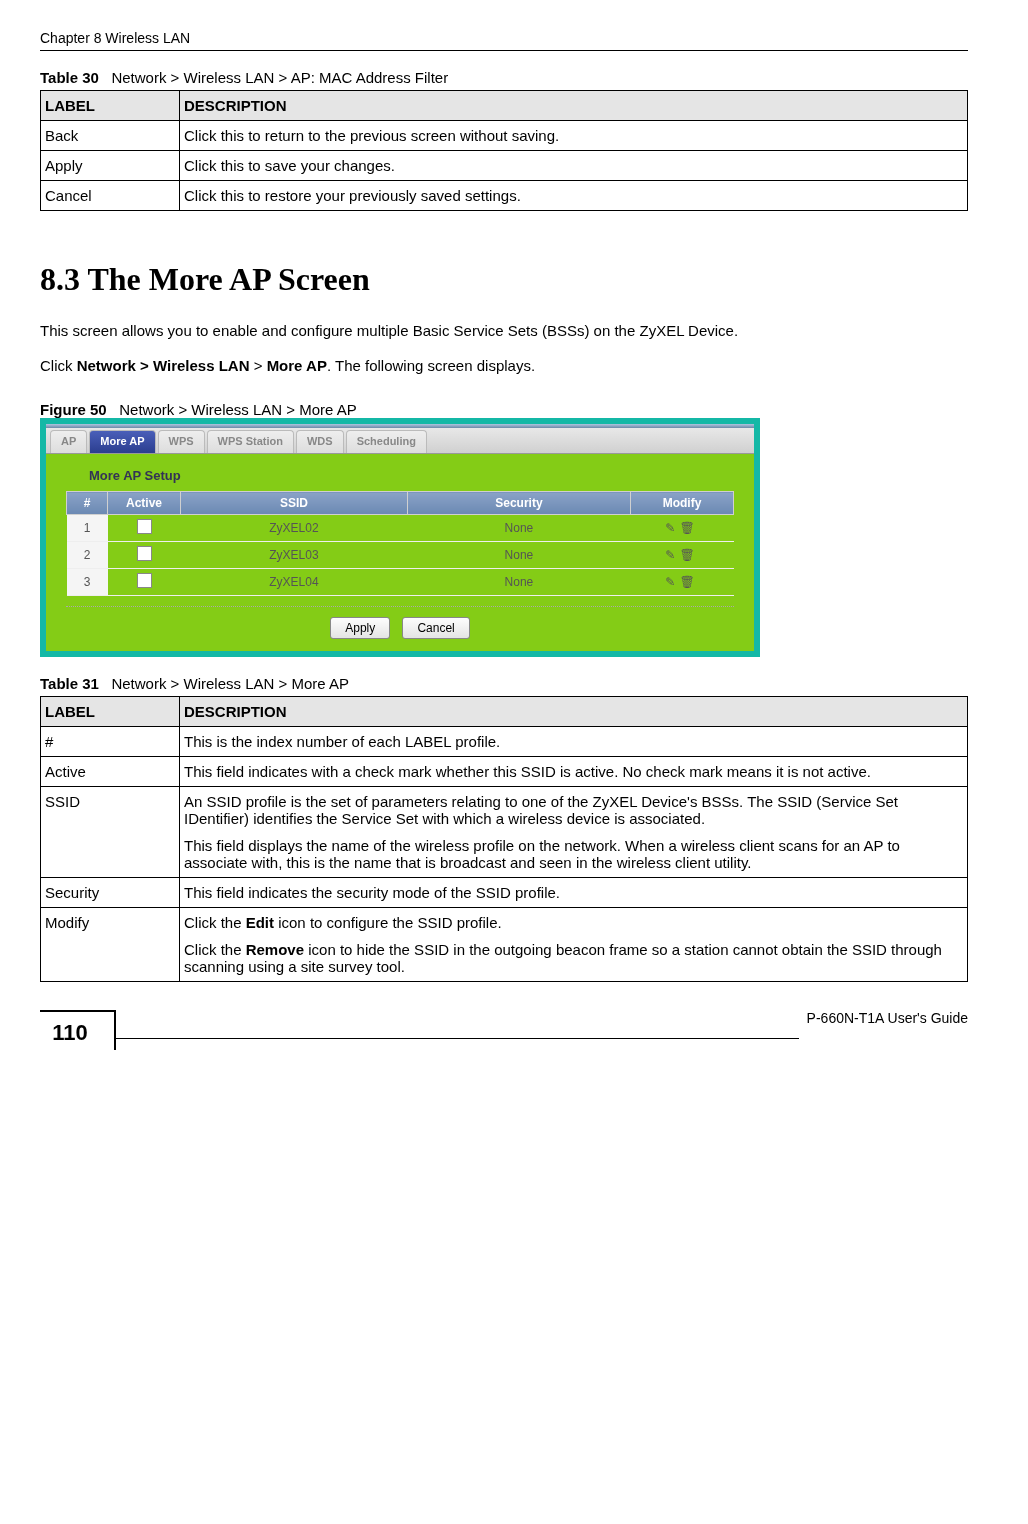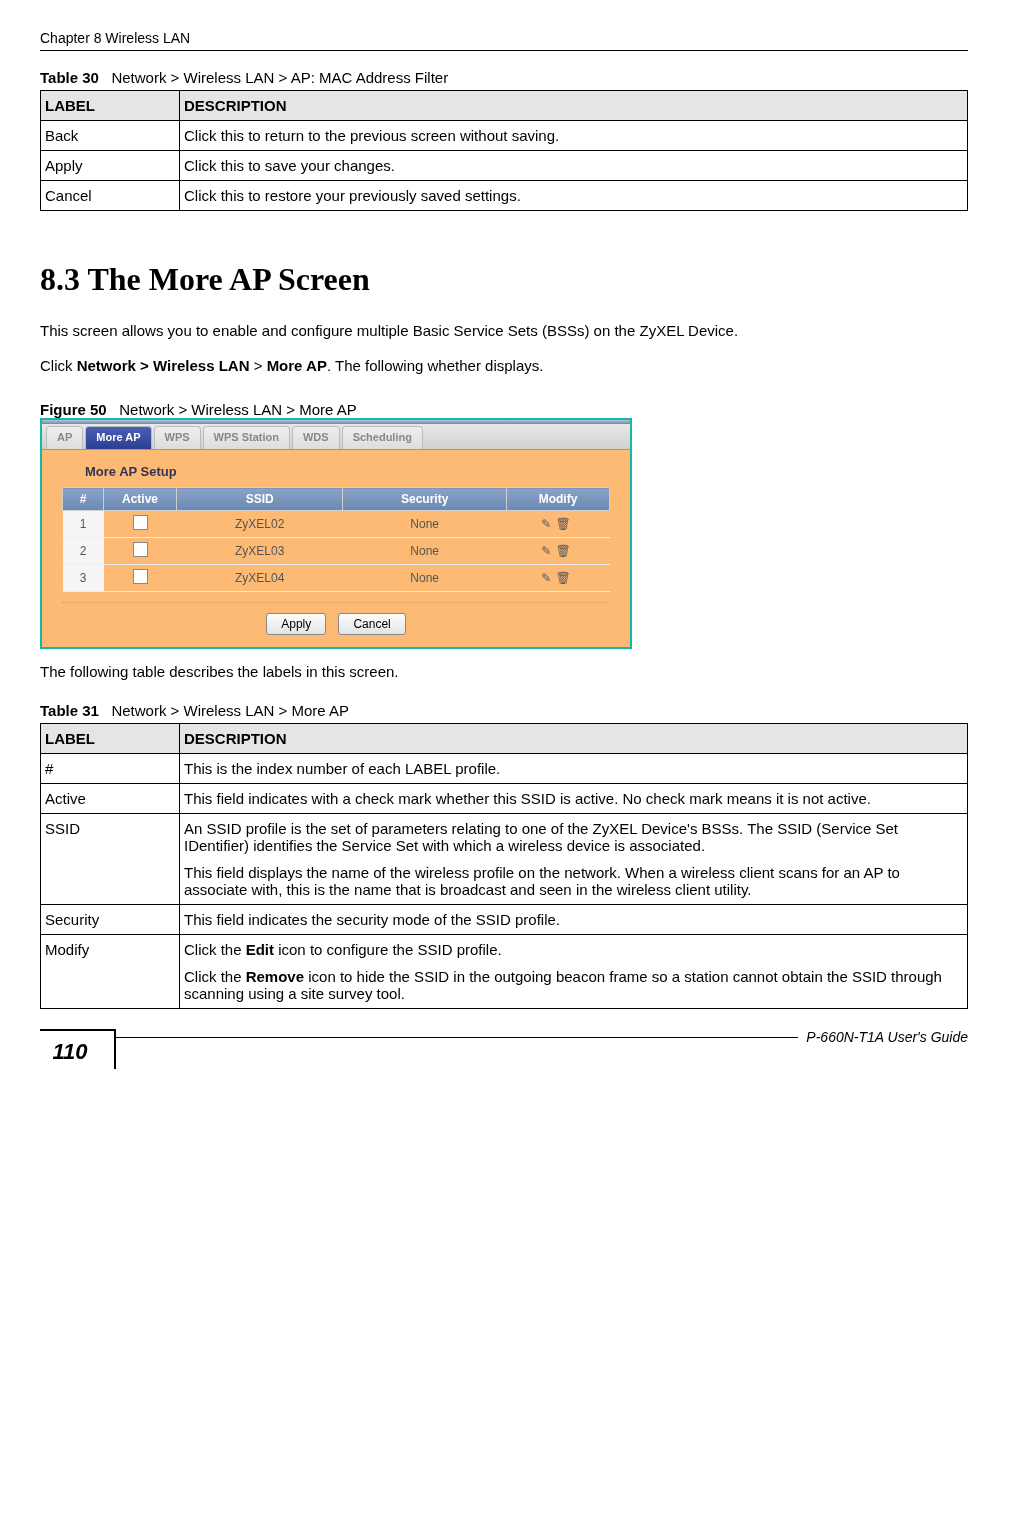--- a/index.html
+++ b/index.html
@@ -58,23 +58,23 @@
     margin: 12px 0;
   }
   .figure-caption {
     font-size: 15px;
     margin-top: 24px;
     margin-bottom: 0;
   }
 
   
   .shot {
-    border: 2px solid #14b8a6;
-    width: 592px;
-    background: #fdba74;
+    border: 6px solid #14b8a6;
+    width: 720px;
+    background: #84cc16;
     box-sizing: border-box;
   }
   .shot-gradbar {
     height: 4px;
     background: linear-gradient(#b0c4de,#6b8aa8);
   }
   .tabbar {
     display: flex;
     align-items: flex-end;
     background: linear-gradient(#e8e8e8,#d0d0d0);
@@ -143,23 +143,22 @@
     font-size: 12px;
     background: linear-gradient(#fdfdfd,#e4e4e4);
     border: 1px solid #888;
     border-radius: 3px;
     margin: 0 4px;
     font-family: Arial, sans-serif;
   }
 
   .footer-row {
     display:flex;
-    align-items:center;
-    margin-top: 20px;
-    font-style: italic;
+    align-items:flex-end;
+    margin-top: 28px;
   }
   .page-num-box {
     border-top: 2px solid #000;
     border-right: 2px solid #000;
     padding: 8px 14px 4px 0;
     font-size: 22px;
     font-weight: bold;
     width: 60px;
     text-align:center;
     font-family: Arial, sans-serif;
@@ -211,21 +210,21 @@
       <td>Click this to restore your previously saved settings.</td>
     </tr>
   </tbody>
     </table>
 
   <h2 class="section-title">8.3  The More AP Screen</h2>
 
   <p class="body-text">This screen allows you to enable and configure multiple Basic Service Sets (BSSs) on the ZyXEL Device.</p>
 
   <p class="body-text">
-    <span>Click </span><b>Network &gt; Wireless LAN</b><span> &gt; </span><b>More AP</b><span>. The following whether displays.</span>
+    <span>Click </span><b>Network &gt; Wireless LAN</b><span> &gt; </span><b>More AP</b><span>. The following screen displays.</span>
   </p>
 
   <div class="figure-caption">
     <span class="tnum">Figure 50</span>&nbsp;&nbsp;
     <span>Network &gt; Wireless LAN &gt; More AP</span>
   </div>
 
   <div class="shot">
     <div class="shot-gradbar"></div>
     <div class="tabbar">
@@ -270,21 +269,20 @@
         </tr>
       </tbody>
         </table>
       <div class="shot-buttons">
         <span class="btn">Apply</span>
         <span class="btn">Cancel</span>
       </div>
     </div>
   </div>
 
-  <p class="body-text">The following table describes the labels in this screen.</p>
 
   <div class="table-caption">
     <span class="tnum">Table 31</span>&nbsp;&nbsp;
     <span>Network &gt; Wireless LAN &gt; More AP</span>
   </div>
   <table class="desc">
     <tbody>
         <tr>
       <th class="col1">LABEL</th>
       <th>DESCRIPTION</th>

